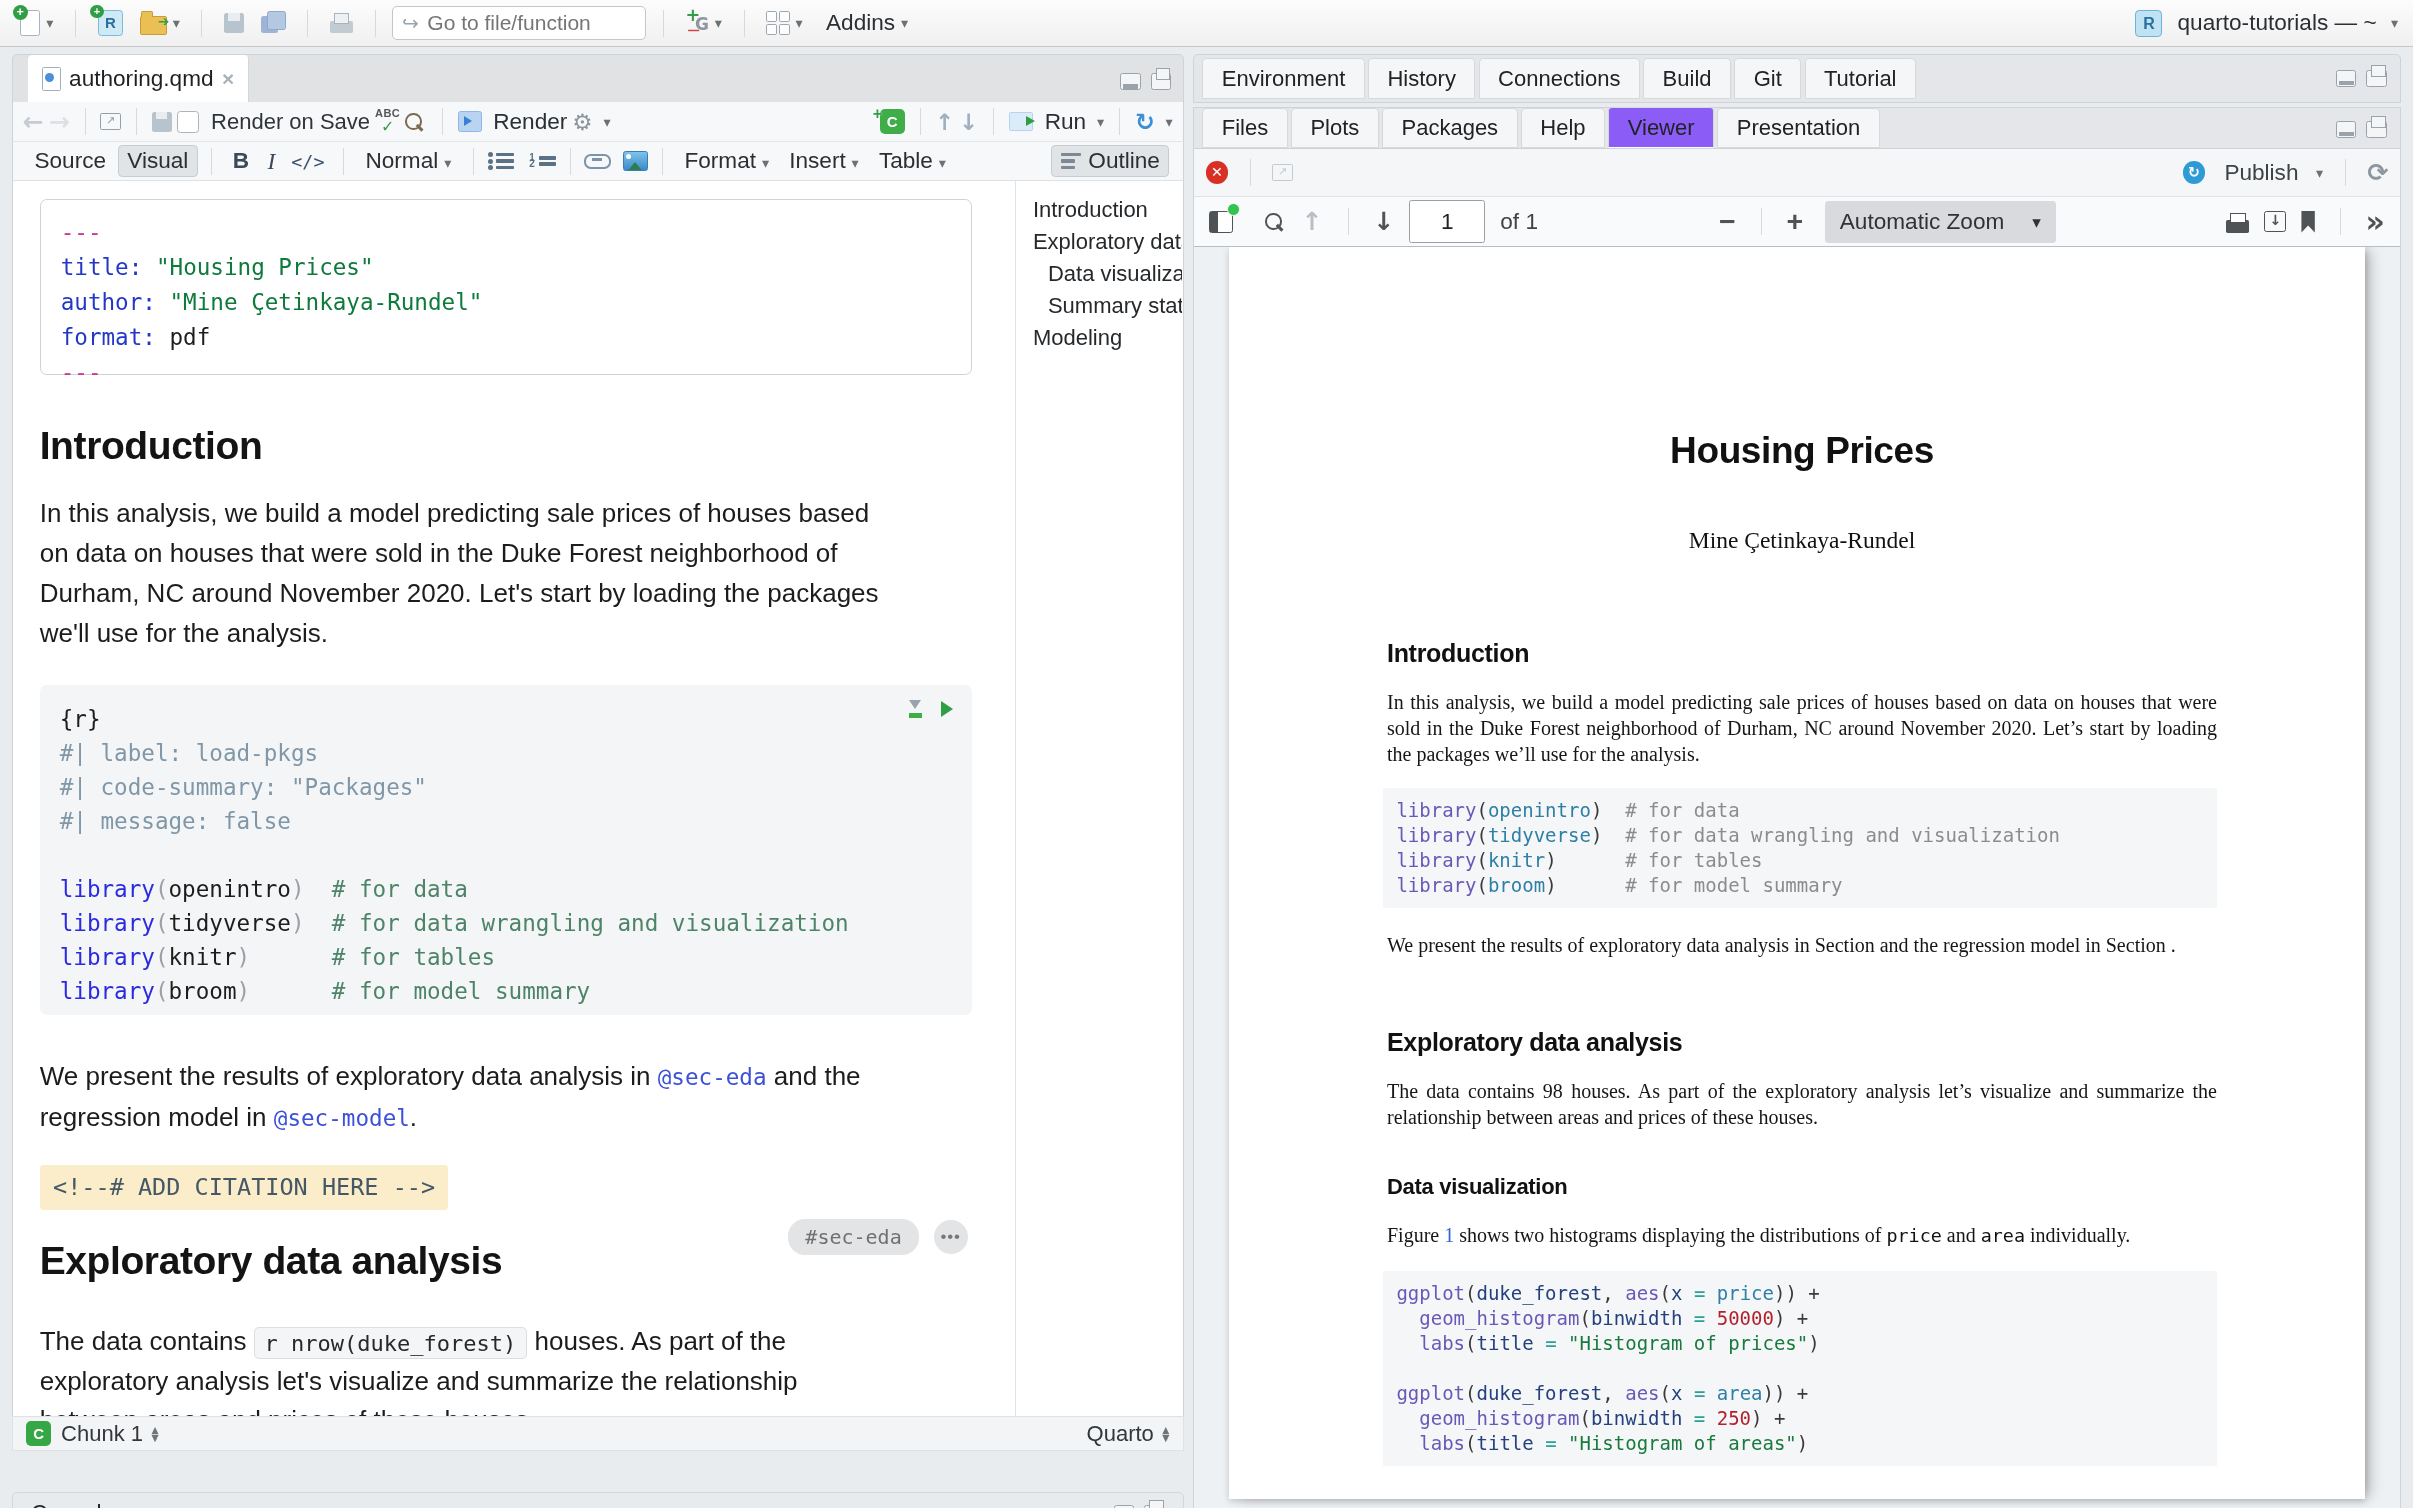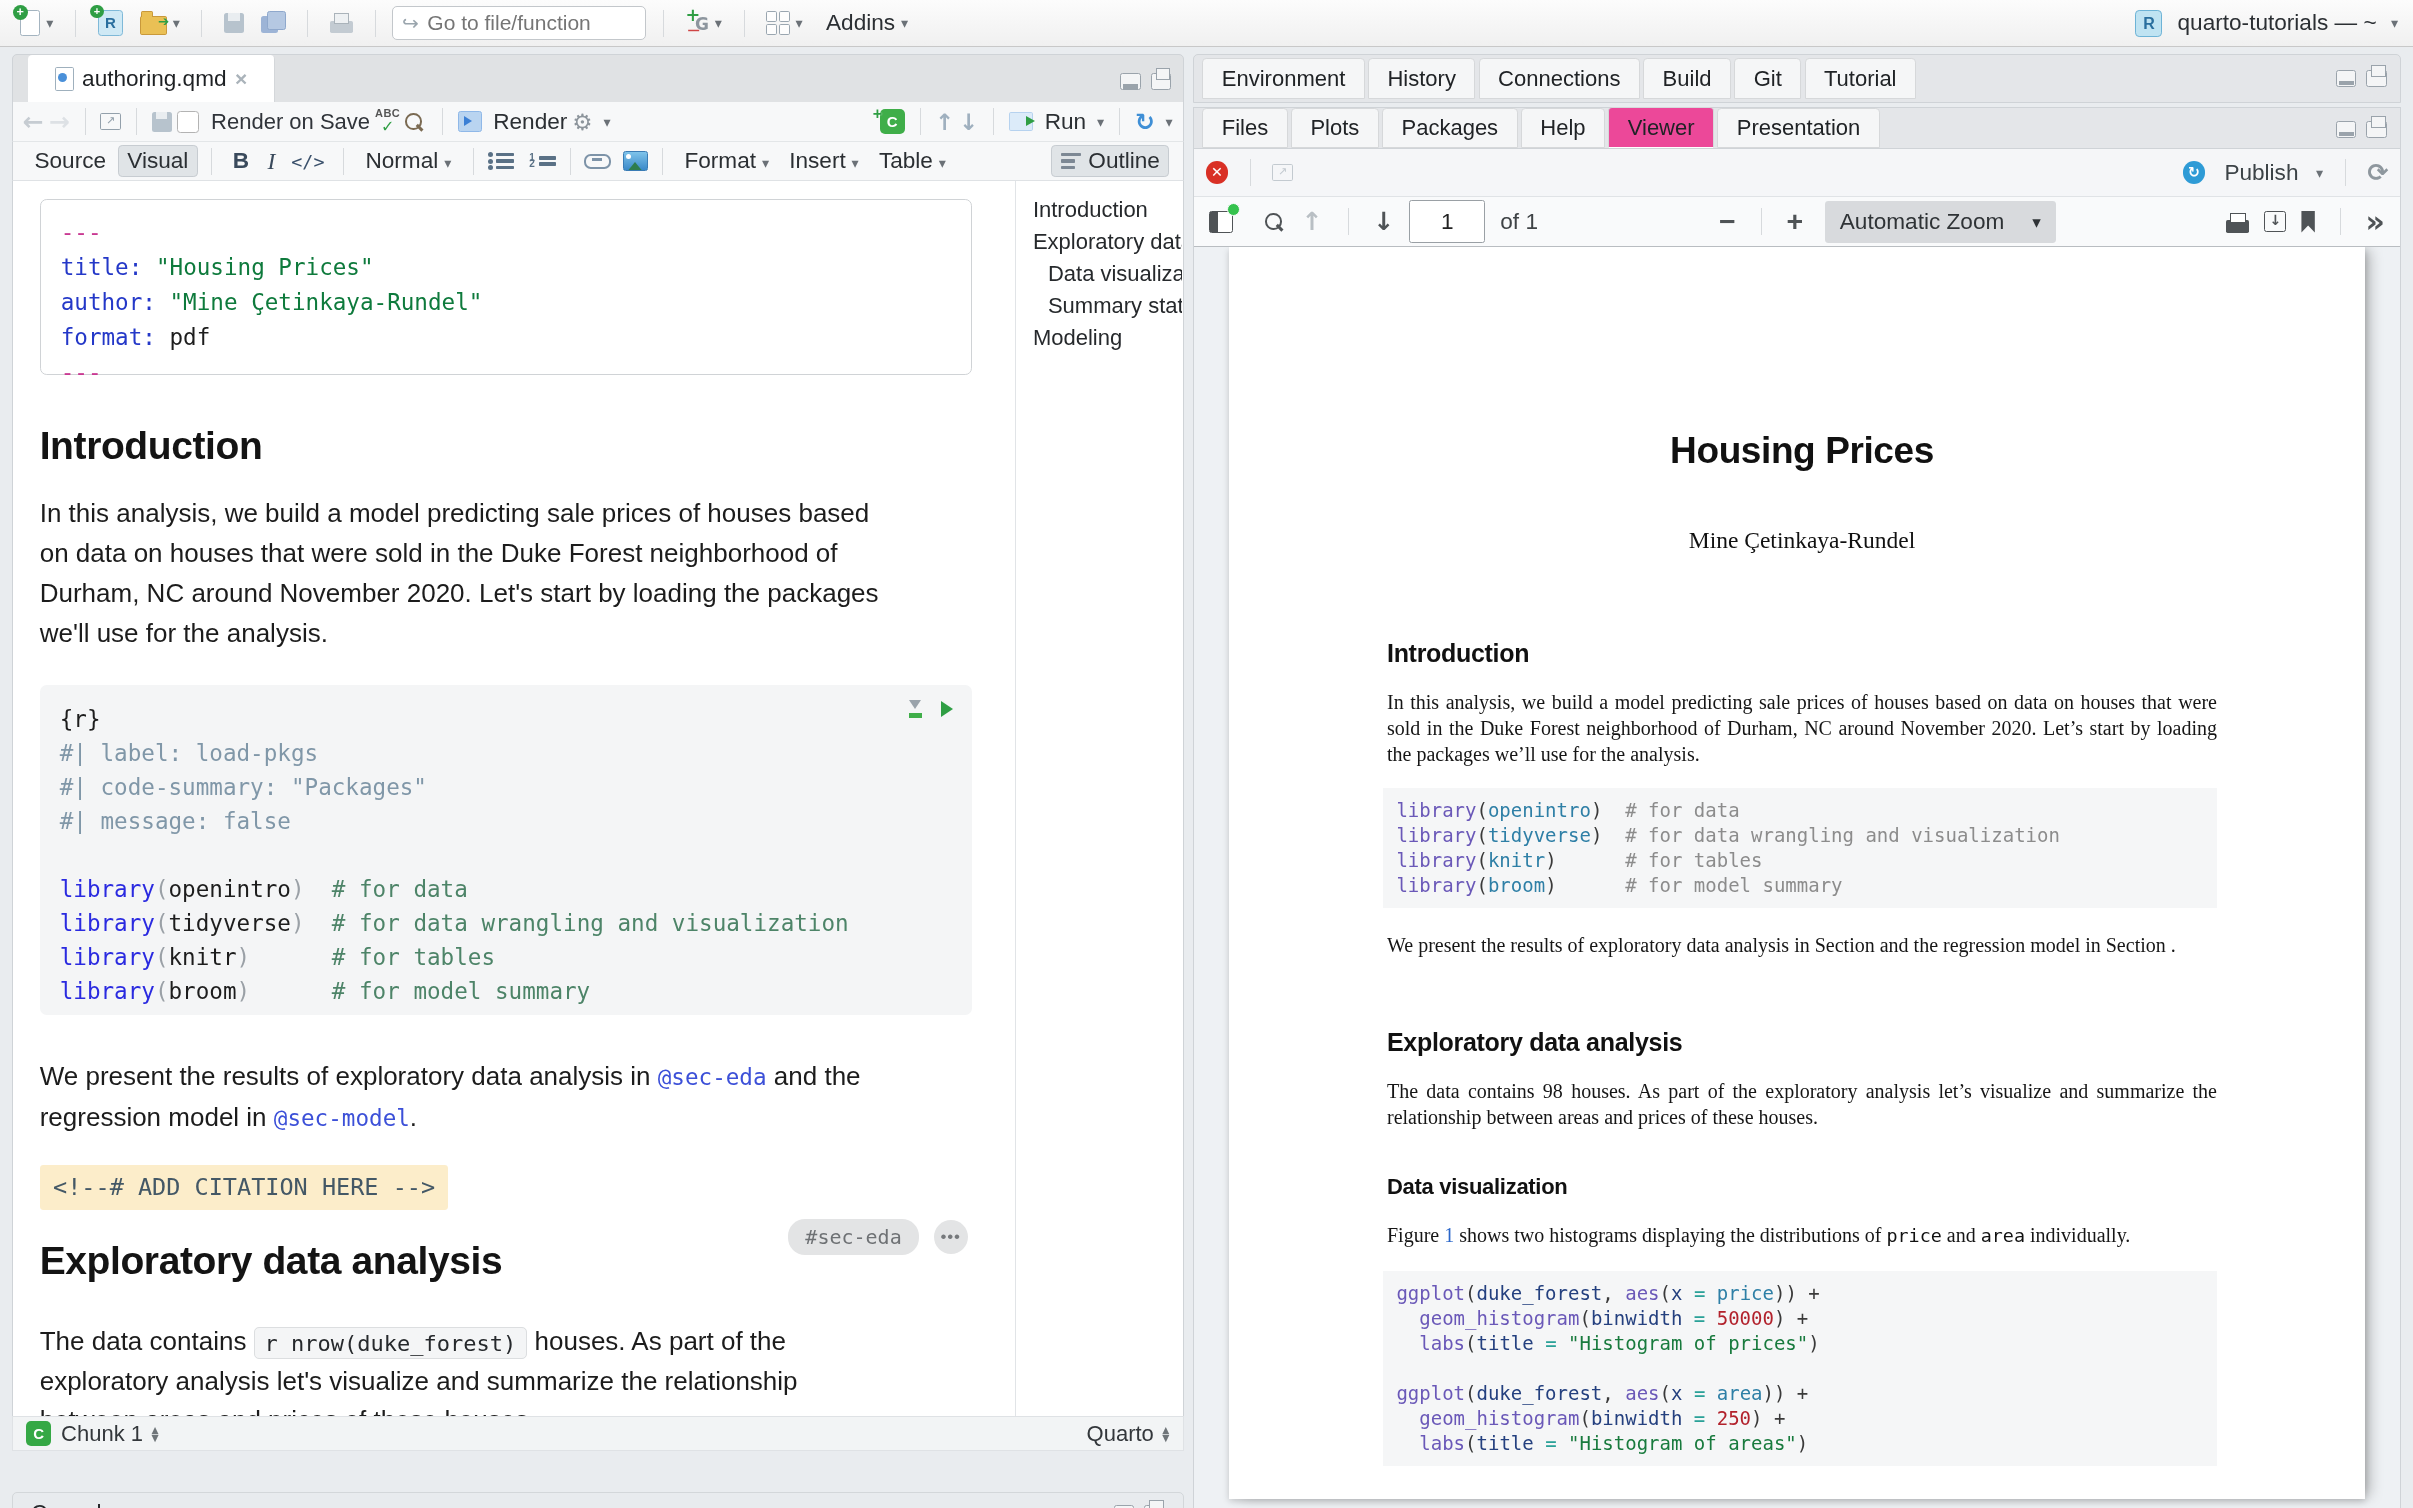--- a/index.html
+++ b/index.html
@@ -46,21 +46,21 @@
   .i-grid i{border:1.7px solid #9aa6b0;border-radius:1.7px;background:#fdfdfd;}
   .tb-label{font-size:22.6px;color:#2b2f33;margin-left:6.7px;}
   #project-btn{margin-left:auto;display:flex;align-items:center;gap:8.4px;}
   .i-cube{width:25px;height:25px;background:#bfe3f2;border:1.7px solid #6db3d6;border-radius:4.2px;color:#2a6f9e;
       font-weight:700;font-size:16px;line-height:25px;text-align:center;}
 
   
   #ed-tabstrip{left:11.7px;top:54px;width:1172px;height:49px;background:#e0e2e4;border:0.8px solid #cfd3d7;
       border-radius:5px 5px 0 0;box-sizing:border-box;display:flex;align-items:flex-end;}
   .ed-tab{height:47px;background:#fff;border-right:0.8px solid #d4d7da;border-radius:4.2px 4.2px 0 0;
-      display:flex;align-items:center;padding:0 27px;gap:8.4px;margin-left:15px;}
+      display:flex;align-items:center;padding:0 14px;gap:8.4px;margin-left:15px;}
   .i-qmd{width:17px;height:22px;background:#fff;border:1.7px solid #9fb0bd;border-radius:1.7px;position:relative;}
   .i-qmd::after{content:"";position:absolute;left:2.5px;top:5px;width:9.2px;height:9.2px;border-radius:50%;background:#4a90d9;}
   .ed-tab-label{font-size:22.6px;color:#1e2124;}
   .tab-close{color:#aab3ba;font-size:21px;font-weight:700;}
   .strip-icons{margin-left:auto;display:flex;gap:10px;padding:0 11.7px 11.7px 0;}
   .win-btn{width:18.4px;height:15px;border:1.7px solid #9aa3ab;border-radius:2.5px;position:relative;background:#f4f5f6;}
   .win-btn.min::after{content:"";position:absolute;left:1.7px;right:1.7px;bottom:0.8px;height:4.2px;background:#9aa3ab;}
   .win-btn.max::before{content:"";position:absolute;left:4.2px;top:-5.9px;width:12.6px;height:10px;border:1.7px solid #9aa3ab;background:#f4f5f6;}
 
   #ed-tb1{left:11.7px;top:102px;width:1172px;height:40px;background:#f7f8f9;border-left:0.8px solid #cfd3d7;border-right:0.8px solid #cfd3d7;
@@ -153,21 +153,21 @@
       display:flex;align-items:center;padding:0 18.4px;font-size:22.6px;color:#26292c;}
   #console-body{height:6.7px;background:#fbfcfd;border-left:0.8px solid #d3d7da;border-right:0.8px solid #d3d7da;}
 
   
   #r-tabs1{left:1193px;top:54px;width:1208px;height:49px;background:#e4e6e9;border:0.8px solid #cfd3d7;border-radius:5px 5px 0 0;
       box-sizing:border-box;display:flex;align-items:center;padding:0 5px;}
   .r-tab{background:#f5f6f7;border:0.8px solid #d6d8da;border-radius:4.2px 4.2px 0 0;padding:6.7px 18.4px;font-size:22px;color:#202326;margin-left:3.4px;}
   #r-pane{left:1193px;top:107px;width:1208px;height:1401px;background:#fff;border:0.8px solid #cfd3d7;box-sizing:border-box;}
   #r-tabs2{height:40px;background:#e4e6e9;border-bottom:0.8px solid #cfd3d7;display:flex;align-items:flex-end;padding:0 5px;}
   .r-tab2{background:#f5f6f7;border:0.8px solid #d6d8da;border-radius:4.2px 4.2px 0 0;padding:5.9px 18.4px;font-size:22px;color:#202326;margin-left:3.4px;}
-  .r-tab2.active{background:#ec4899;border-bottom:0.8px solid #fff;padding-top:7.5px;}
+  .r-tab2.active{background:#8b5cf6;border-bottom:0.8px solid #fff;padding-top:7.5px;}
   #viewer-bar{height:47px;background:#f5f6f8;border-bottom:0.8px solid #e0e3e6;display:flex;align-items:center;padding:0 11.7px;gap:11.7px;}
   .i-stop{width:22.6px;height:22.6px;border-radius:50%;background:#d93025;color:#fff;font-size:14.2px;font-weight:700;line-height:22.6px;text-align:center;font-family:"DejaVu Sans",sans-serif;}
   .i-popout.gray{border-color:#c3cad0;color:#c3cad0;}
   .i-publish{width:22.6px;height:22.6px;border-radius:50%;background:#2e9bd6;color:#fff;font-size:14.2px;font-weight:700;line-height:22.6px;text-align:center;font-family:"DejaVu Sans",sans-serif;}
   .pub-label{font-size:22.6px;color:#3c4347;margin-left:7.5px;}
   .i-refresh{color:#8e979e;font-size:25px;font-weight:700;font-family:"DejaVu Sans",sans-serif;}
 
   
   #pdf-bar{height:49px;background:#f9fafb;border-bottom:0.8px solid #b9bdc1;display:flex;align-items:center;padding:0 15px;gap:15px;}
   .i-sidebar{width:22px;height:20px;border:1.7px solid #4f5356;border-radius:2.5px;position:relative;background:#fff;}

